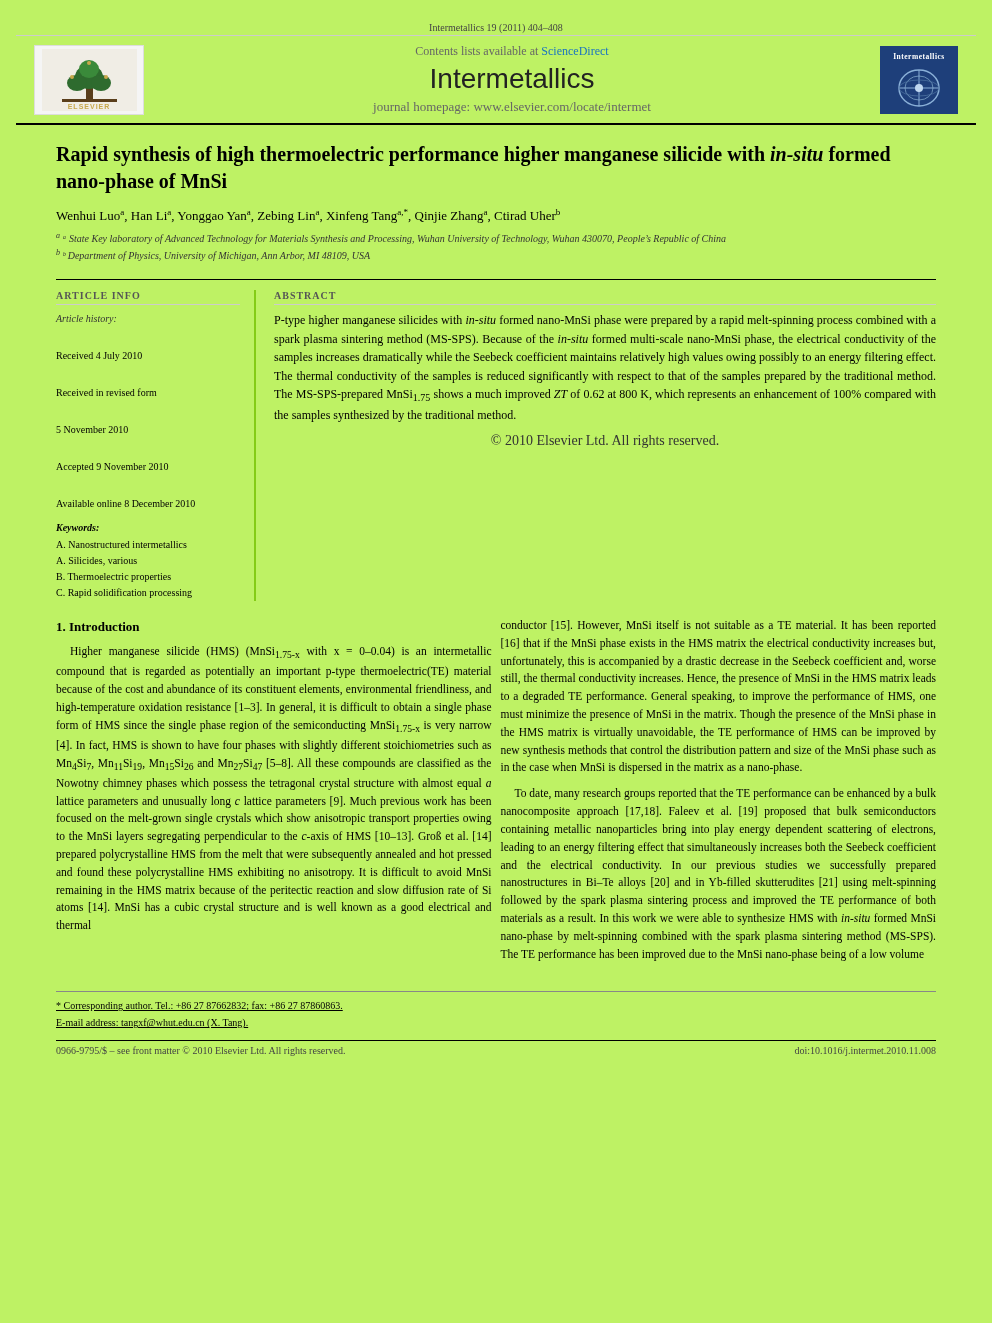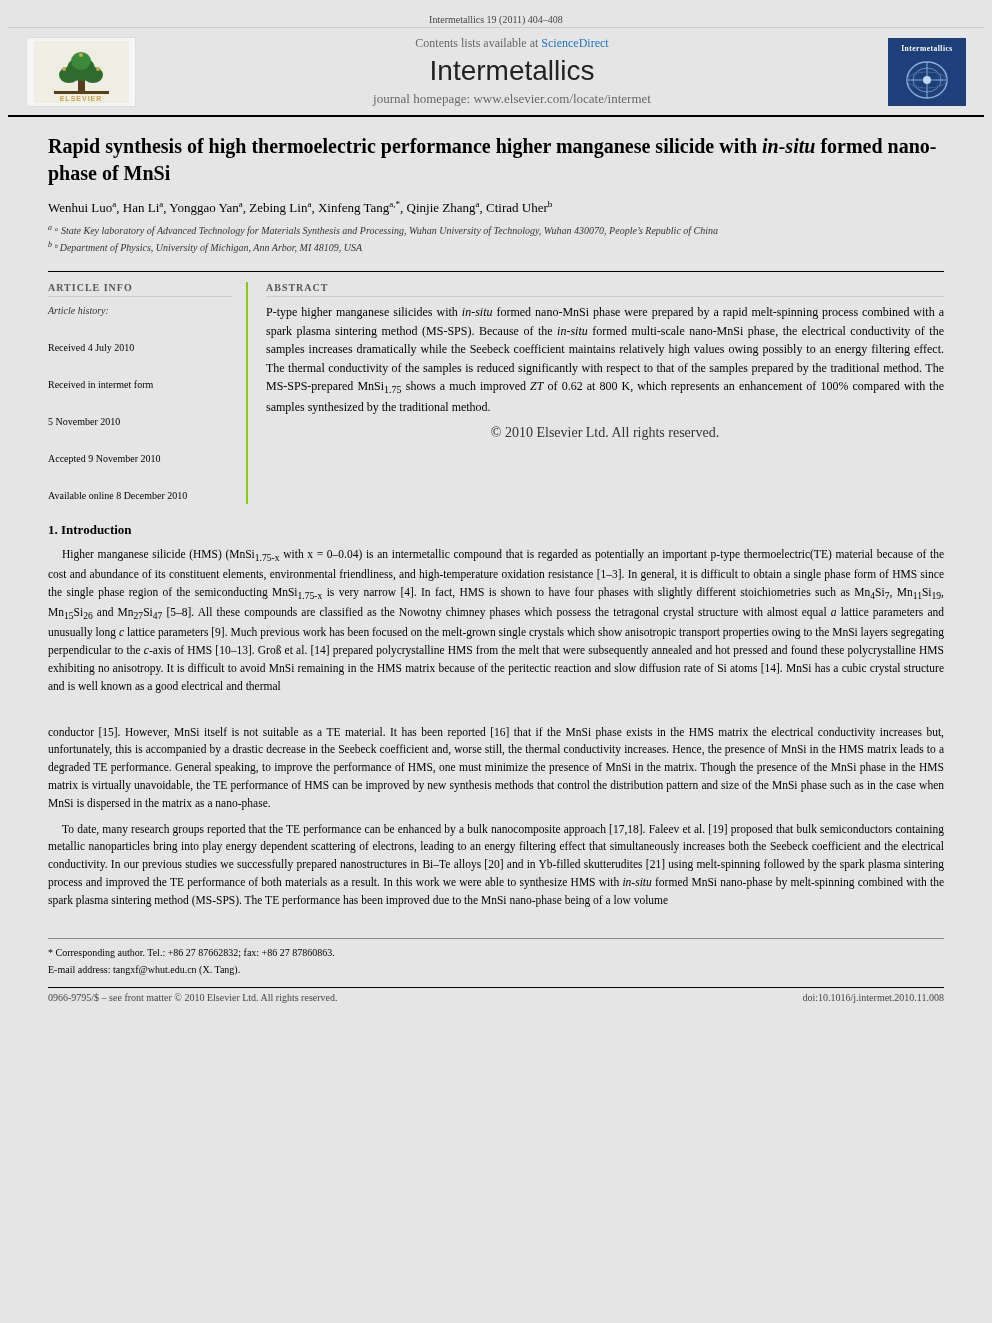--- a/index.html
+++ b/index.html
@@ -6,22 +6,22 @@
     body {
       width: 992px;
       background: #fff;
       font-family: 'Times New Roman', Times, serif;
       font-size: 13px;
       color: #000;
     }
     .page {
       width: 992px;
       min-height: 1323px;
-      background: #e5e5e5;
-      padding: 8px;
+      background: #bef264;
+      padding: 16px;
     }
     
     .header-top {
       text-align: center;
       font-size: 10px;
       color: #444;
       padding: 6px 0 2px 0;
       border-bottom: 1px solid #ccc;
     }
     .journal-header {
@@ -157,22 +157,21 @@
       text-align: center;
       margin-top: 8px;
       color: #333;
     }
     
     .main-content {
       margin-top: 16px;
     }
     .two-col-main {
       display: flex;
-      gap: 20px;
-      flex-direction: column;
+      gap: 9px;
     }
     .main-col {
       flex: 1;
       font-size: 11.5px;
       line-height: 1.55;
       text-align: justify;
     }
     .section-heading {
       font-size: 13px;
       font-weight: bold;
@@ -188,20 +187,21 @@
     
     .footer-notes {
       margin-top: 20px;
       border-top: 1px solid #888;
       padding-top: 6px;
       font-size: 10px;
       line-height: 1.5;
     }
     .footer-notes .fn-item {
       margin-bottom: 2px;
+      text-decoration: underline;
     }
     .page-footer {
       margin-top: 10px;
       border-top: 1px solid #000;
       padding-top: 4px;
       display: flex;
       justify-content: space-between;
       font-size: 10px;
       color: #444;
       align-items: flex-end;
@@ -312,24 +312,31 @@
 
     <hr class="divider-line">
 
     <div class="two-col">
 
       <div class="col-left">
         <div class="section-label">ARTICLE INFO</div>
         <div class="article-info-block">
           <div class="label">Article history:</div>
           <div class="date-value">Received 4 July 2010</div>
-          <div class="date-value">Received in intermet form</div>
+          <div class="date-value">Received in revised form</div>
           <div class="date-value">5 November 2010</div>
           <div class="date-value">Accepted 9 November 2010</div>
           <div class="date-value">Available online 8 December 2010</div>
+        </div>
+        <div class="keywords-block">
+          <div class="kw-title">Keywords:</div>
+          <div class="kw-item">A. Nanostructured intermetallics</div>
+          <div class="kw-item">A. Silicides, various</div>
+          <div class="kw-item">B. Thermoelectric properties</div>
+          <div class="kw-item">C. Rapid solidification processing</div>
         </div>
       </div>
 
       <div class="col-right">
         <div class="section-label">ABSTRACT</div>
         <div class="abstract-text">
           P-type higher manganese silicides with <em>in-situ</em> formed nano-MnSi phase were prepared by a rapid melt-spinning process combined with a spark plasma sintering method (MS-SPS). Because of the <em>in-situ</em> formed multi-scale nano-MnSi phase, the electrical conductivity of the samples increases dramatically while the Seebeck coefficient maintains relatively high values owing possibly to an energy filtering effect. The thermal conductivity of the samples is reduced significantly with respect to that of the samples prepared by the traditional method. The MS-SPS-prepared MnSi<sub>1.75</sub> shows a much improved <em>ZT</em> of 0.62 at 800 K, which represents an enhancement of 100% compared with the samples synthesized by the traditional method.
         </div>
         <div class="copyright-line">© 2010 Elsevier Ltd. All rights reserved.</div>
       </div>

